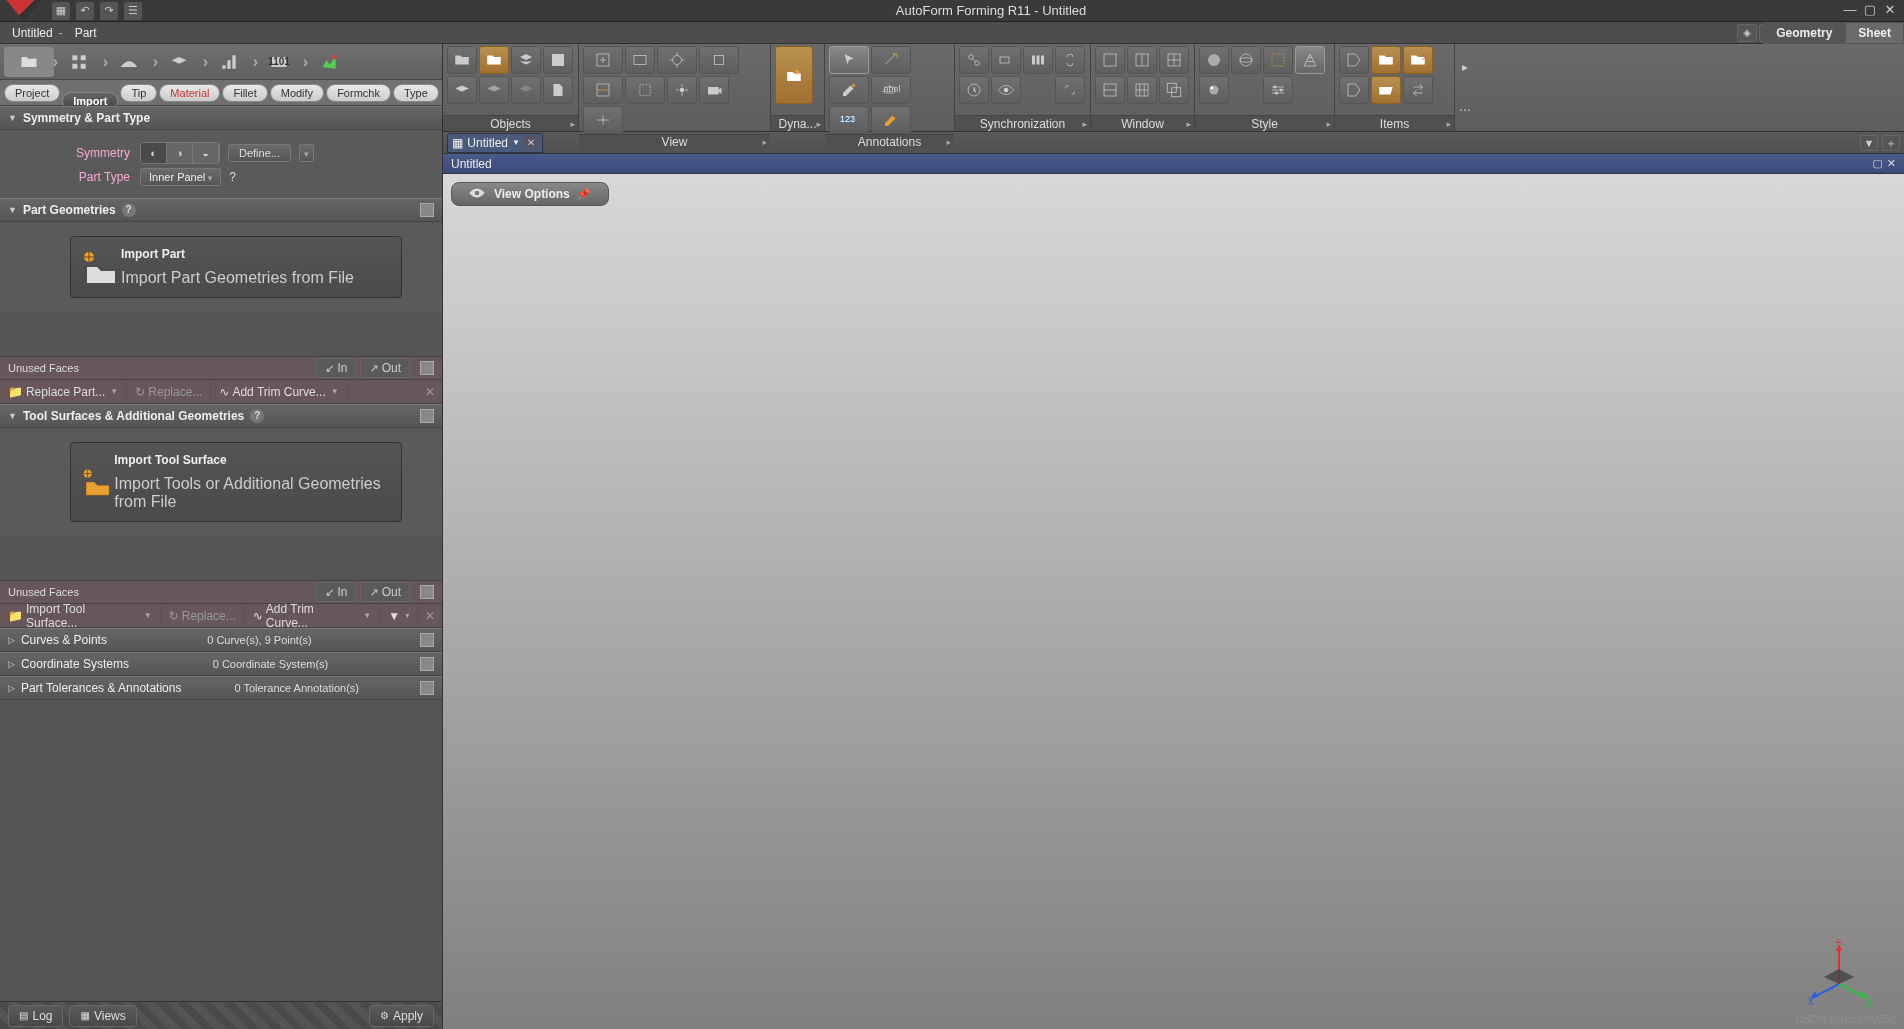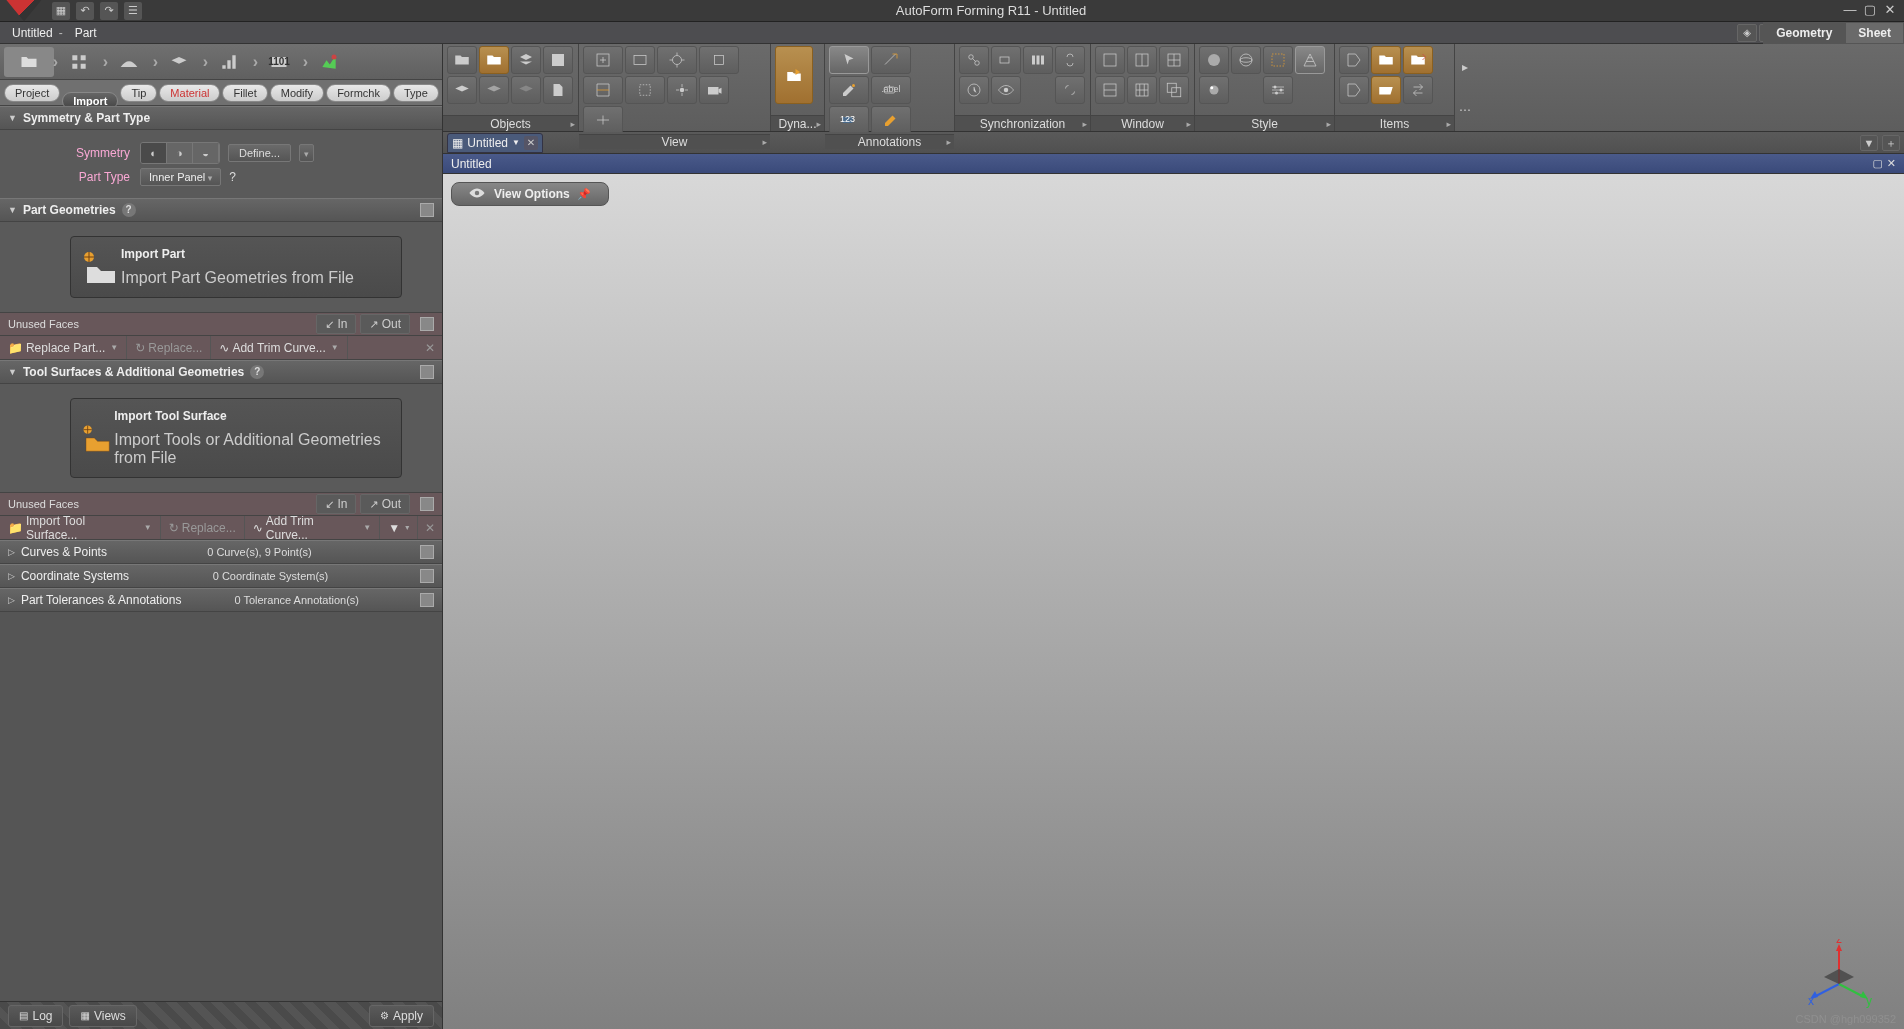--- a/index.html
+++ b/index.html
@@ -70,21 +70,21 @@
 .sel2::after { content:" ▾"; color:#aaa; font-size:9px; }
 
 
 .importwrap { padding:14px 40px 14px 70px; background:#5a5a5a; }
 .importbox { background:linear-gradient(#555,#4a4a4a); border:1px solid #333; border-radius:4px; padding:10px; display:flex; align-items:center; gap:0; cursor:pointer; }
 .importbox .iicon { width:40px; height:36px; display:flex; align-items:center; justify-content:center; }
 .importbox .itxt .t1 { color:#eee; font-weight:bold; font-size:12px; }
 .importbox .itxt .t2 { color:#ccc; font-size:16px;margin-top:8px; }
 
 
-.ufrow { height:24px; background:#68575a; display:flex; align-items:center; padding:0 8px; border-top:1px solid #444; border-bottom:1px solid #444; }
+.ufrow { height:24px; background:#68575a; display:flex; align-items:center; padding:0 8px; border-top:1px solid #444; border-bottom:1px solid #444;margin-top:44px; }
 .ufrow .uflbl { color:#ddd; font-size:11px; }
 .ufrow .ufbtns { margin-left:auto; display:flex; gap:4px; align-items:center; }
 .ufbtn { padding:2px 8px; background:#5a5a5a; border:1px solid #666; color:#ccc; border-radius:2px; font-size:11px; display:flex; align-items:center; gap:3px; }
 .ufbtn .ar { font-size:11px; color:#ccc; }
 .ufchk { width:14px; height:14px; background:#888; border:1px solid #aaa; margin-left:6px; }
 
 
 .tbrow { height:24px; background:#68575a; display:flex; align-items:center; border-bottom:1px solid #444; }
 .tbbtn { padding:3px 8px; color:#ddd; font-size:11px; border-right:1px solid #555; display:flex; align-items:center; gap:3px; height:100%; }
 .tbbtn .dd { font-size:8px; color:#aaa; margin-left:2px; }

